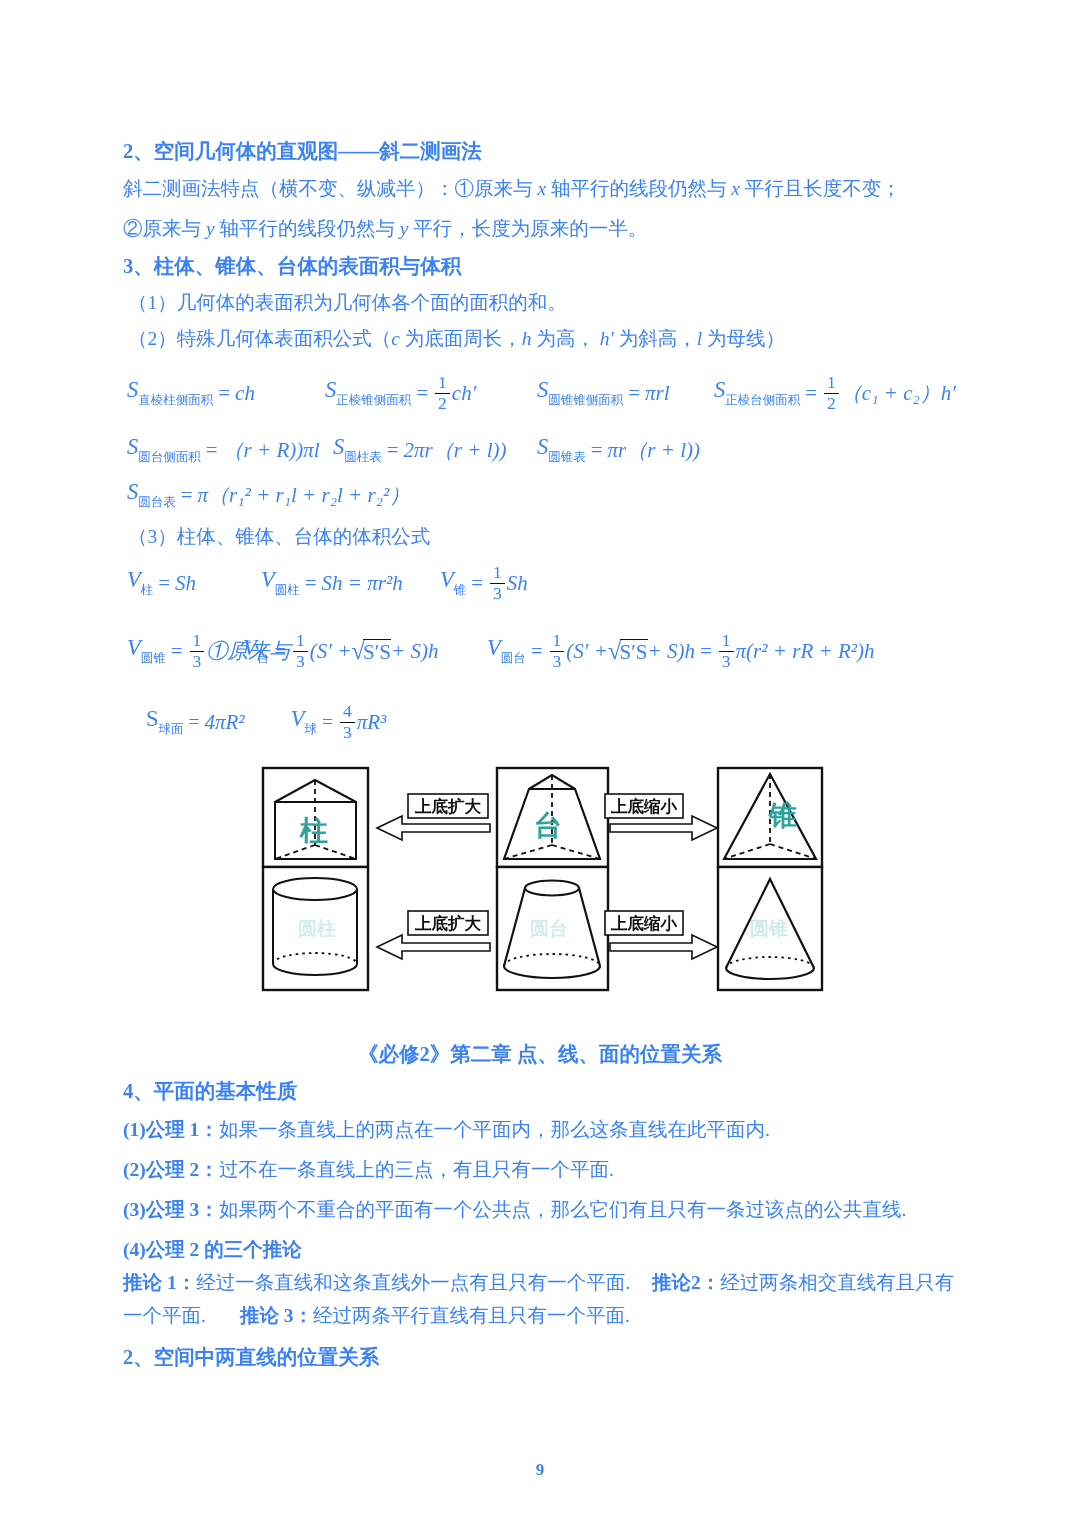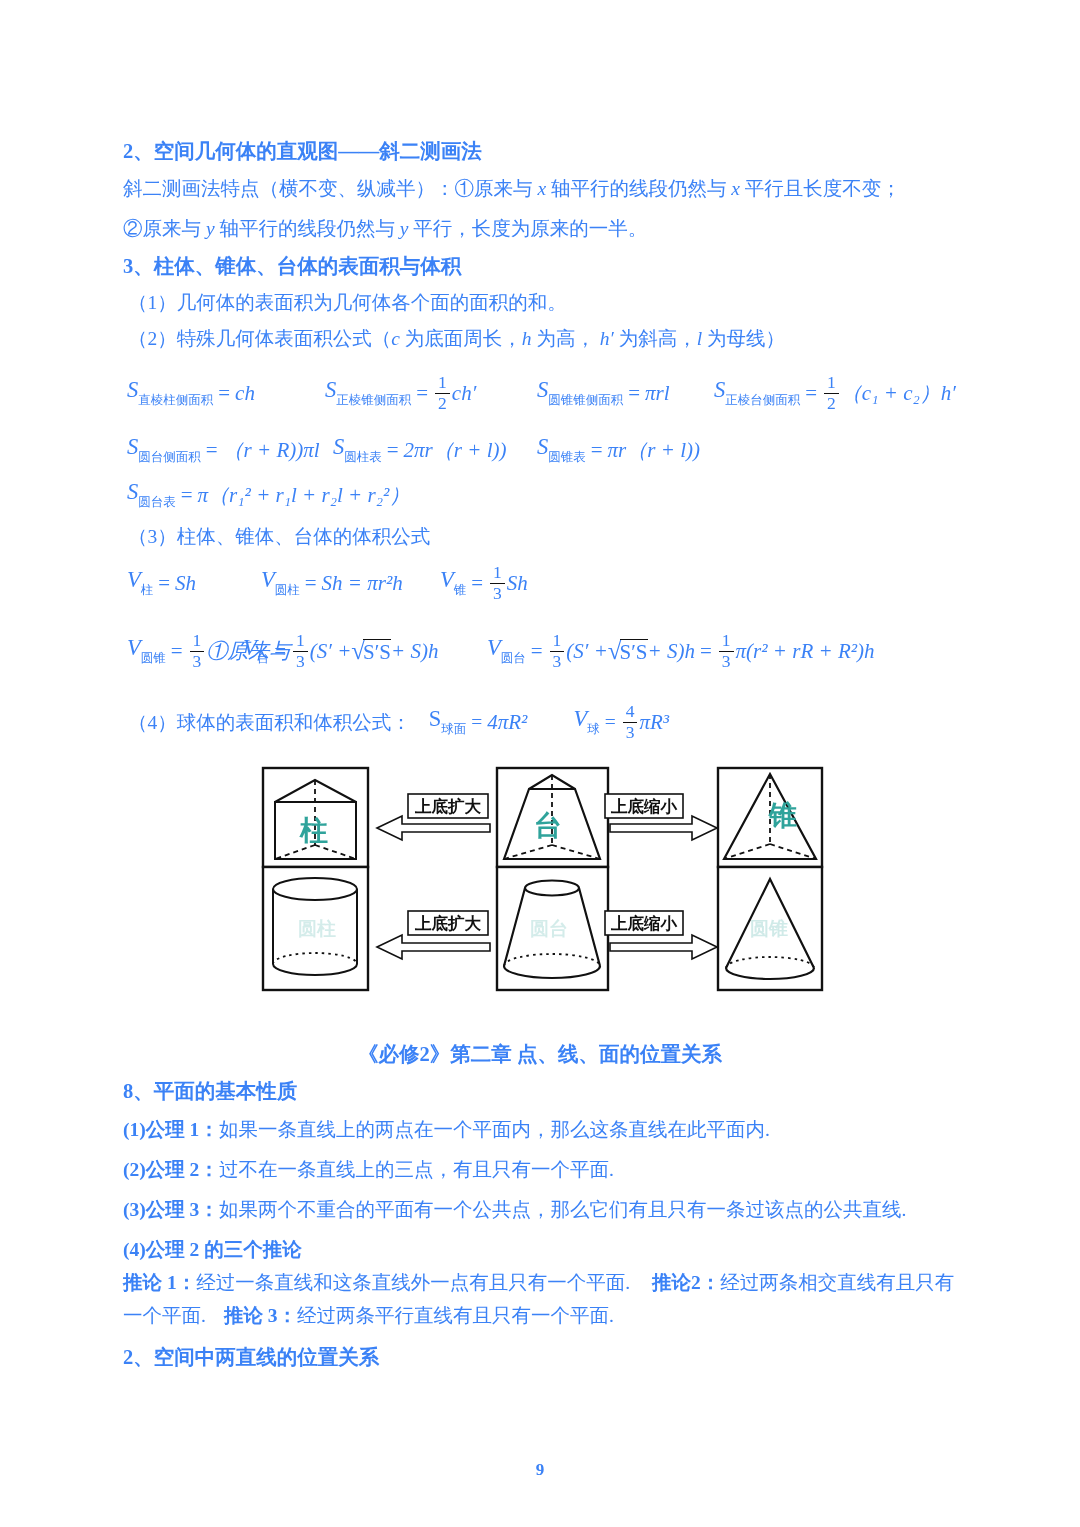--- a/index.html
+++ b/index.html
@@ -151,21 +151,20 @@
       <span class="rhs"> + S)h</span>
       <span class="feq">=</span>
       <span class="frac">
         <span class="num">1</span>
         <span class="den">3</span>
       </span>
       <span class="rhs">π(r² + rR + R²)h</span>
     </div>
 
   <div class="fpos" style="left:128px;top:694px;height:56px;font-size:19.5px">
-      <span>（4）球体的表面积和体积公式：</span>
       <span class="gap18"></span>
       <span class="vg"><span class="vbase" style="font-style:normal">S</span><span class="vsub">球面</span></span>
       <span class="feq">=</span>
       <span class="rhs" style="font-size:21px">4πR²</span>
       <span class="gap40"></span>
       <span class="vg"><span class="vbase">V</span><span class="vsub">球</span></span>
       <span class="feq">=</span>
       <span class="frac">
         <span class="num">4</span>
         <span class="den">3</span>
@@ -246,27 +245,27 @@
     <g fill="#ffffff" stroke="#111" stroke-width="1.6" stroke-linejoin="miter">
       <polygon points="135,70 160,58 160,66 248,66 248,74 160,74 160,82"></polygon>
       <polygon points="475,70 450,58 450,66 368,66 368,74 450,74 450,82"></polygon>
       <polygon points="135,189 160,177 160,185 248,185 248,193 160,193 160,201"></polygon>
       <polygon points="475,189 450,177 450,185 368,185 368,193 450,193 450,201"></polygon>
     </g>
   </svg>
 
   <div class="abs h center" style="top:1040px">《必修2》第二章 点、线、面的位置关系</div>
 
-  <div class="abs h" style="left:123px;top:1077px">8、平面的基本性质</div>
+  <div class="abs h" style="left:123px;top:1077px">4、平面的基本性质</div>
 
   <div class="abs t" style="left:123px;top:1117px"><span class="b">(1)公理 1：</span><span>如果一条直线上的两点在一个平面内，那么这条直线在此平面内.</span></div>
   <div class="abs t" style="left:123px;top:1157px"><span class="b">(2)公理 2：</span><span>过不在一条直线上的三点，有且只有一个平面.</span></div>
   <div class="abs t" style="left:123px;top:1197px"><span class="b">(3)公理 3：</span><span>如果两个不重合的平面有一个公共点，那么它们有且只有一条过该点的公共直线.</span></div>
   <div class="abs t b" style="left:123px;top:1237px">(4)公理 2 的三个推论</div>
 
   <div class="abs t" style="left:123px;top:1270px"><span class="b">推论 1：</span><span>经过一条直线和这条直线外一点有且只有一个平面.</span><span class="b" style="margin-left:22px">推论2：</span><span>经过两条相交直线有且只有</span></div>
-  <div class="abs t" style="left:123px;top:1303px"><span>一个平面.</span><span class="b" style="margin-left:18px">推论 3：</span><span>经过两条平行直线有且只有一个平面.</span></div>
+  <div class="abs t" style="left:123px;top:1303px"><span>一个平面.</span><span class="b" style="margin-left:34px">推论 3：</span><span>经过两条平行直线有且只有一个平面.</span></div>
 
   <div class="abs h" style="left:123px;top:1343px">2、空间中两直线的位置关系</div>
 
   <div class="abs b center" style="top:1460px;font-size:17px">9</div>
 
 </div>
 
 </body></html>

